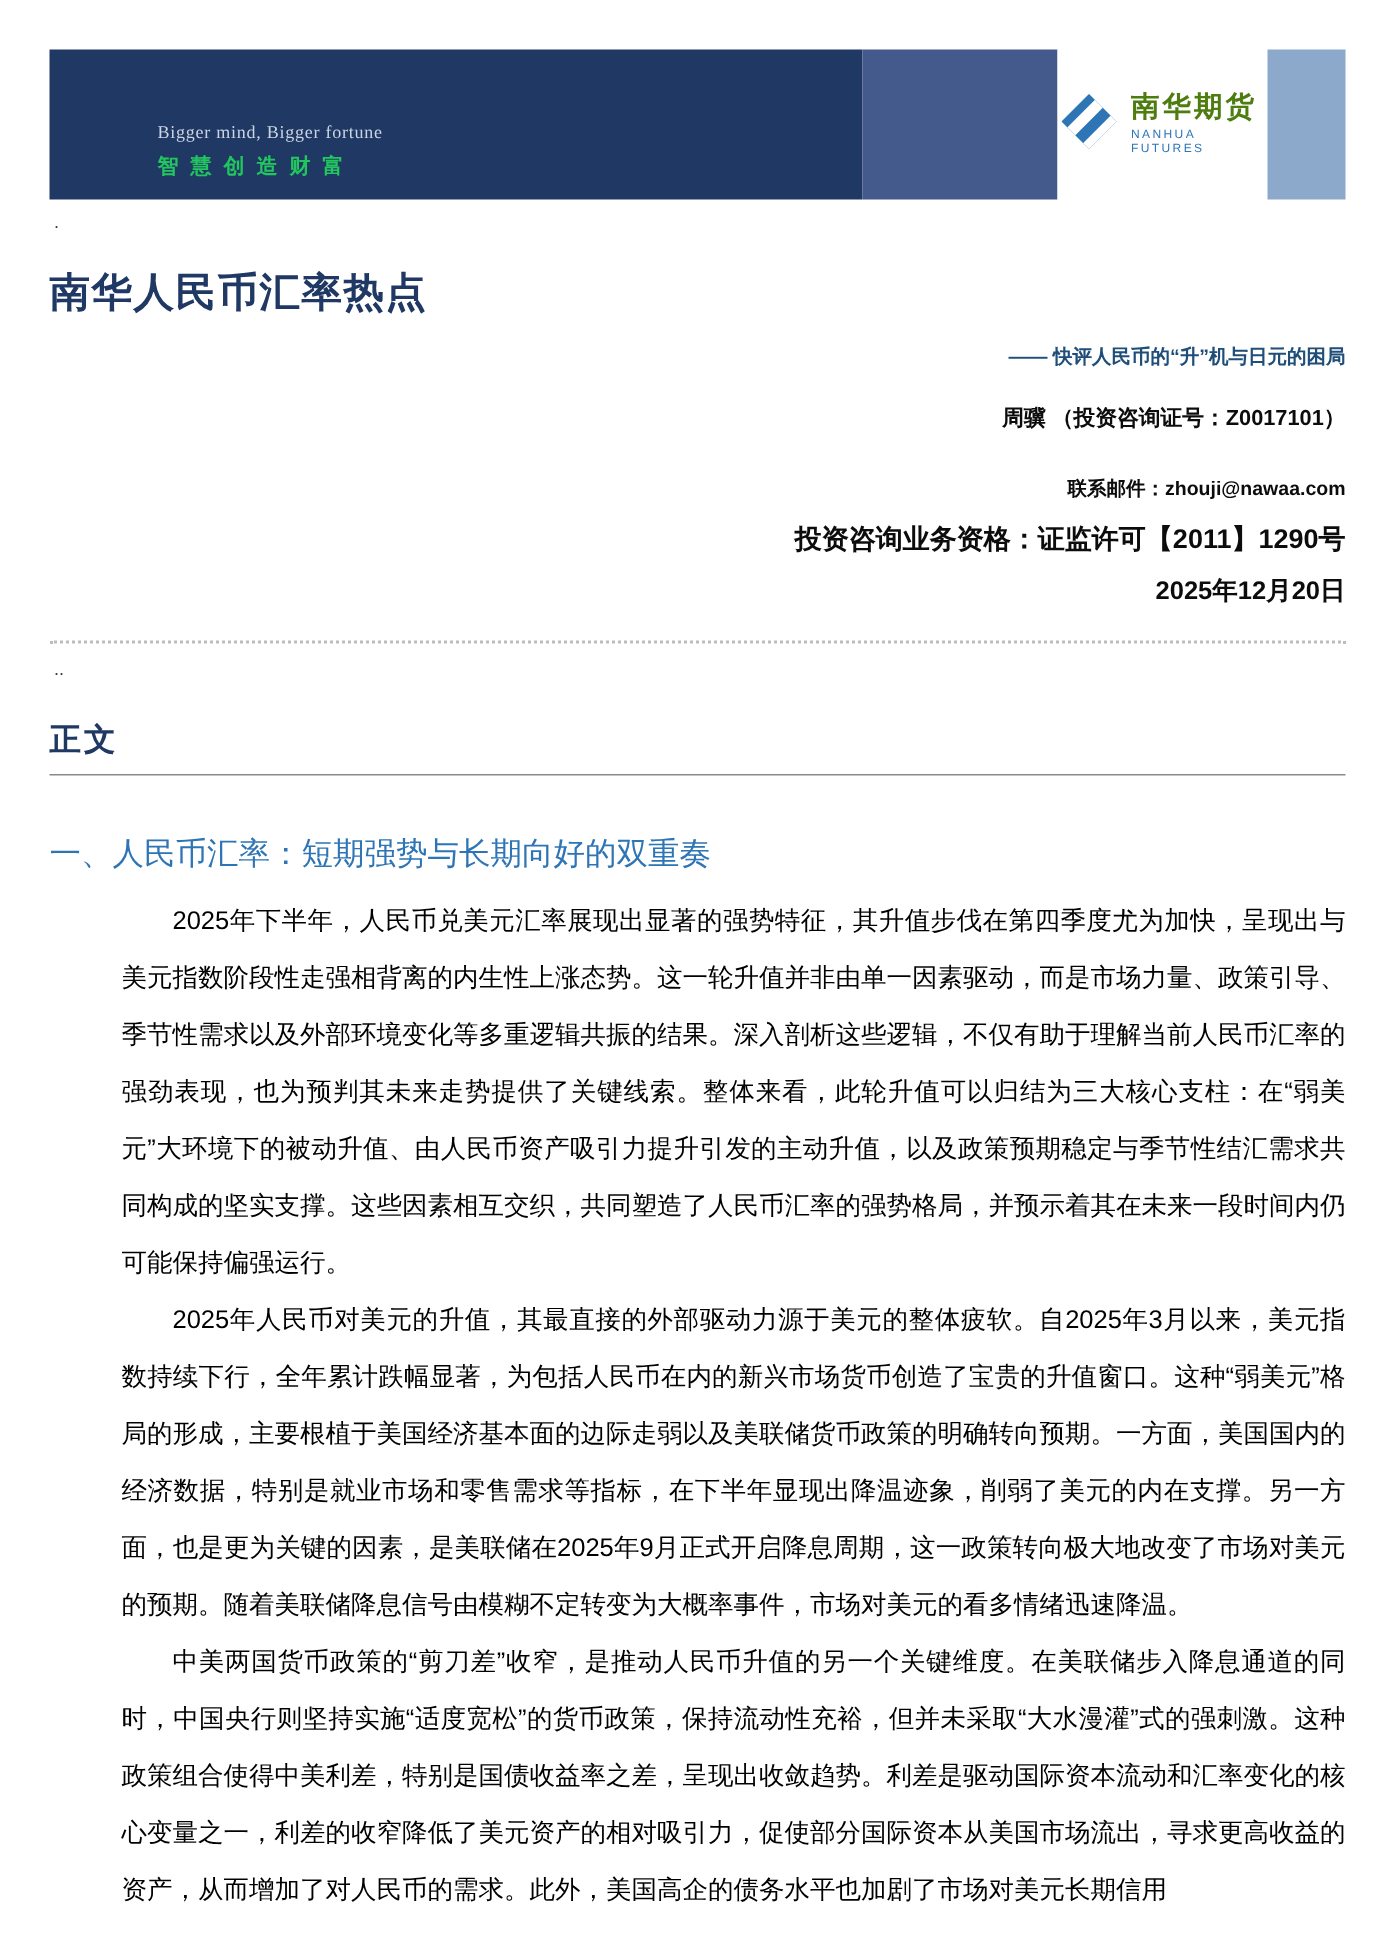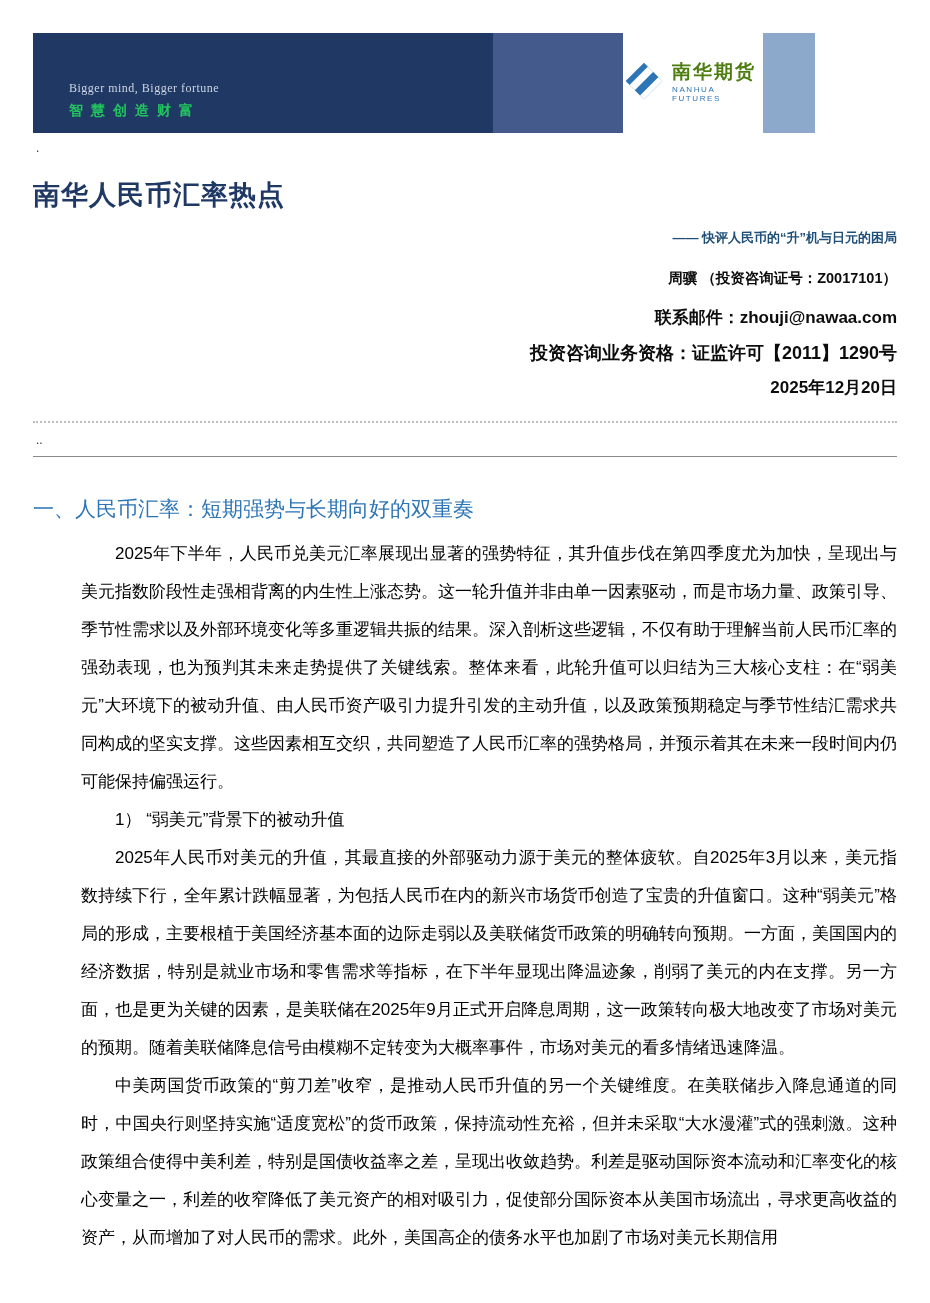--- a/index.html
+++ b/index.html
@@ -12,23 +12,23 @@
     height: 1303px;
     margin: 0 auto;
     background: #ffffff;
     padding: 33px 33px 0 33px;
     overflow: hidden;
   }
 
   
   .band { display: flex; width: 864px; height: 100px; }
   .band-dark {
-    width: 460px; height: 100%;
+    width: 542px; height: 100%;
     background: #203864;
-    padding: 48px 0 0 36px;
+    padding: 48px 0 0 72px;
   }
   .slogan-en {
     font-family: "Liberation Serif", serif;
     font-size: 12px; color: #ccd5e4; letter-spacing: 0.5px;
   }
   .slogan-cn {
     margin-top: 6px;
     font-size: 14px; color: #22c55e; letter-spacing: 8px; font-weight: bold;
   }
   .band-mid { width: 130px; height: 100%; background: #44598c; }
@@ -47,21 +47,21 @@
     margin-top: 22px;
     color: #1f3864; font-size: 27px; font-weight: bold; letter-spacing: 1px;
   }
   .doc-subtitle {
     margin-top: 16px;
     text-align: right;
     color: #1f4e79; font-size: 13px; font-weight: bold;
   }
   .author { margin-top: 22px; text-align: right; color: #0c0c0c; font-weight: bold; }
   .author-line1 { font-size: 14.5px; }
-  .author-line2 { font-size: 17px; margin-top: 18px; }
+  .author-line2 { font-size: 13px; margin-top: 29px; }
   .author-line3 { font-size: 18px; margin-top: 12px; }
   .author-line4 { font-size: 17px; margin-top: 11px; }
 
   .dotted-divider {
     margin-top: 22px;
     border-top: 2px dotted #bdbdbd;
     height: 0;
   }
   .mark-mid { margin: 10px 0 0 3px; font-size: 12px; color: #333; height: 14px; }
 
@@ -133,24 +133,24 @@
     <div class="author-line1">周骥 （投资咨询证号：Z0017101）</div>
     <div class="author-line2">联系邮件：zhouji@nawaa.com</div>
     <div class="author-line3">投资咨询业务资格：证监许可【2011】1290号</div>
     <div class="author-line4">2025年12月20日</div>
   </div>
 
   <div class="dotted-divider"></div>
 
   <div class="mark-mid">..</div>
 
+  <div class="section-label">正文</div>
   <div class="section-rule"></div>
 
   <h2 class="h2">一、人民币汇率：短期强势与长期向好的双重奏</h2>
 
   <div class="body-text">
     <p>2025年下半年，人民币兑美元汇率展现出显著的强势特征，其升值步伐在第四季度尤为加快，呈现出与美元指数阶段性走强相背离的内生性上涨态势。这一轮升值并非由单一因素驱动，而是市场力量、政策引导、季节性需求以及外部环境变化等多重逻辑共振的结果。深入剖析这些逻辑，不仅有助于理解当前人民币汇率的强劲表现，也为预判其未来走势提供了关键线索。整体来看，此轮升值可以归结为三大核心支柱：在“弱美元”大环境下的被动升值、由人民币资产吸引力提升引发的主动升值，以及政策预期稳定与季节性结汇需求共同构成的坚实支撑。这些因素相互交织，共同塑造了人民币汇率的强势格局，并预示着其在未来一段时间内仍可能保持偏强运行。</p>
-    <p>1） “弱美元”背景下的被动升值</p>
     <p>2025年人民币对美元的升值，其最直接的外部驱动力源于美元的整体疲软。自2025年3月以来，美元指数持续下行，全年累计跌幅显著，为包括人民币在内的新兴市场货币创造了宝贵的升值窗口。这种“弱美元”格局的形成，主要根植于美国经济基本面的边际走弱以及美联储货币政策的明确转向预期。一方面，美国国内的经济数据，特别是就业市场和零售需求等指标，在下半年显现出降温迹象，削弱了美元的内在支撑。另一方面，也是更为关键的因素，是美联储在2025年9月正式开启降息周期，这一政策转向极大地改变了市场对美元的预期。随着美联储降息信号由模糊不定转变为大概率事件，市场对美元的看多情绪迅速降温。</p>
     <p>中美两国货币政策的“剪刀差”收窄，是推动人民币升值的另一个关键维度。在美联储步入降息通道的同时，中国央行则坚持实施“适度宽松”的货币政策，保持流动性充裕，但并未采取“大水漫灌”式的强刺激。这种政策组合使得中美利差，特别是国债收益率之差，呈现出收敛趋势。利差是驱动国际资本流动和汇率变化的核心变量之一，利差的收窄降低了美元资产的相对吸引力，促使部分国际资本从美国市场流出，寻求更高收益的资产，从而增加了对人民币的需求。此外，美国高企的债务水平也加剧了市场对美元长期信用</p>
   </div>
 
 </div>
 
 </body></html>

